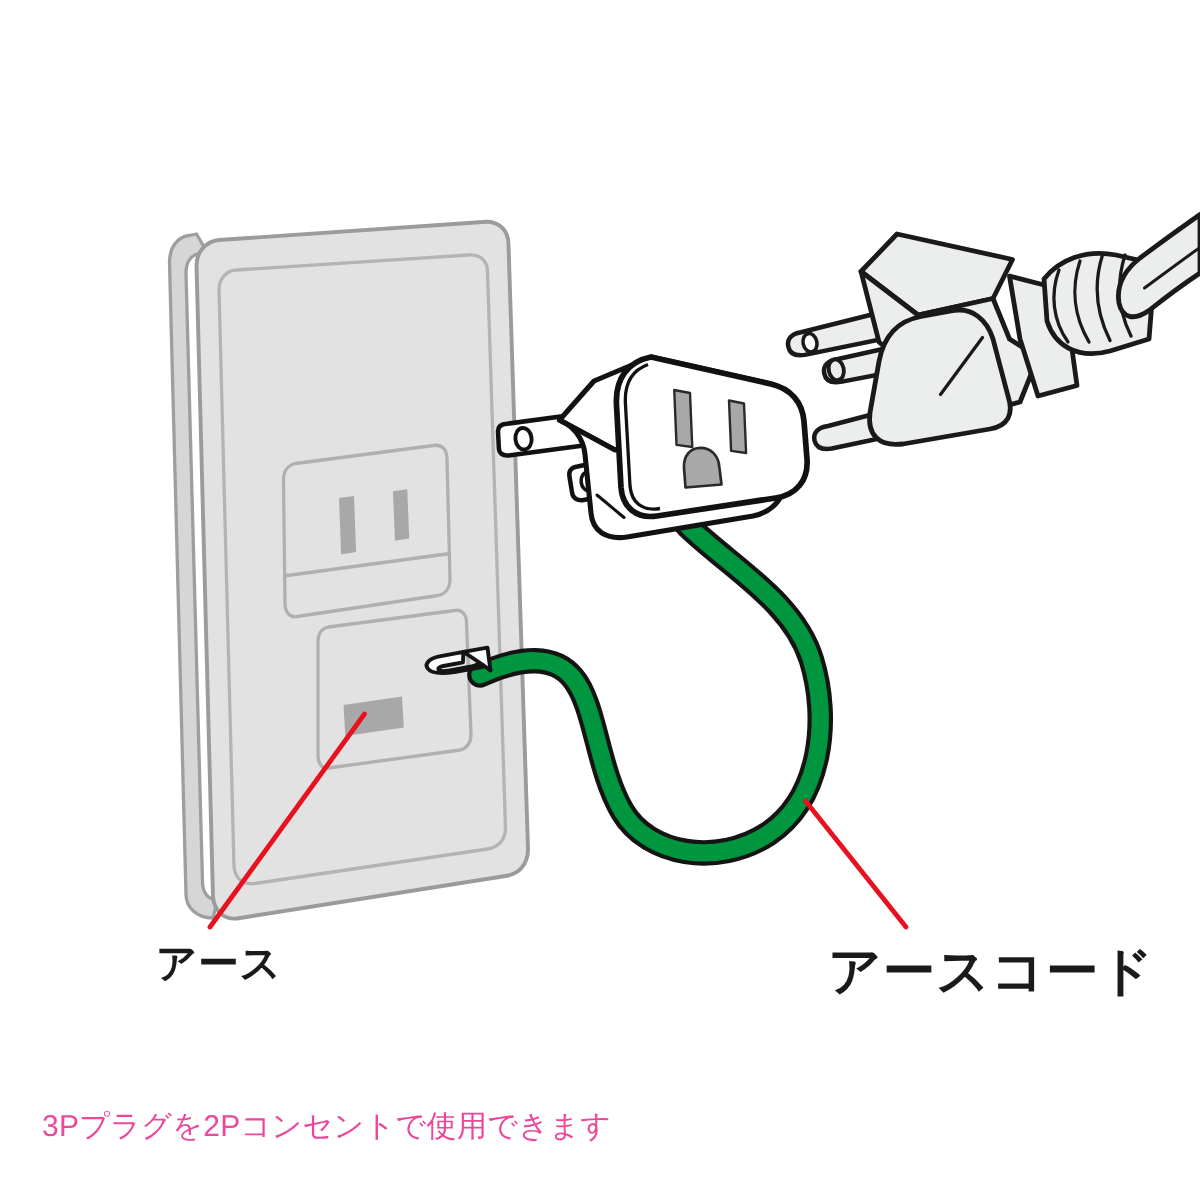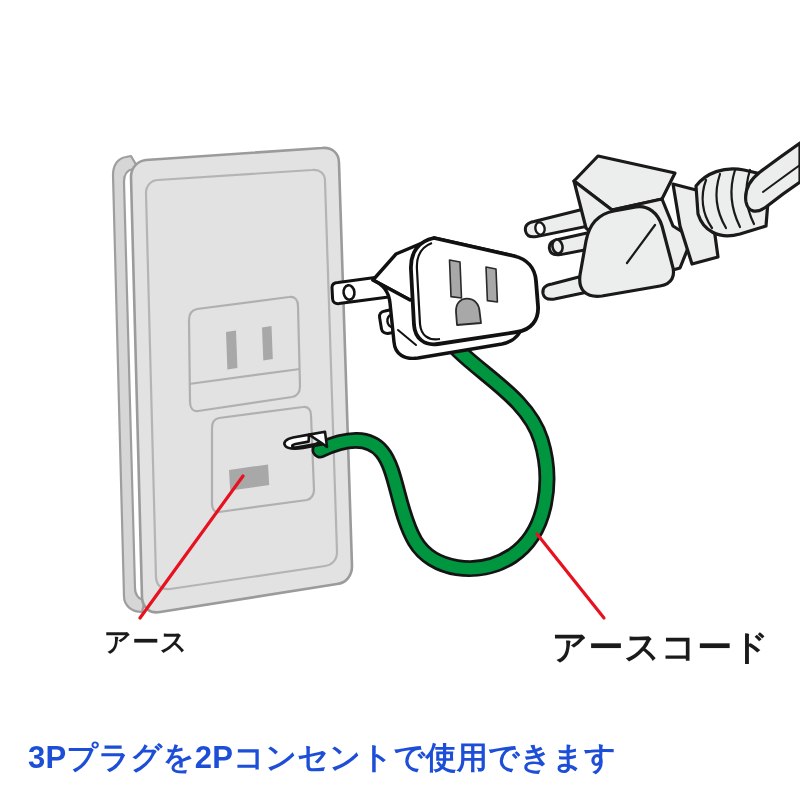--- a/index.html
+++ b/index.html
@@ -43,23 +43,23 @@
   }
   #label-earth-cord {
     left: 552px;
     top: 624px;
     font-size: 35px;
   }
   #caption {
     position: absolute;
     left: 28px;
     top: 737px;
-    font-size: 31px;
-    font-weight: bold;
-    color: #1d4ed8;
+    font-size: 20px;
+    font-weight: normal;
+    color: #ec4899;
     font-family: "Liberation Sans", "DejaVu Sans", sans-serif;
     white-space: nowrap;
     letter-spacing: 0.01em;
   }
 </style>
 </head>
 <body>
 
 <div id="diagram-root">
 

